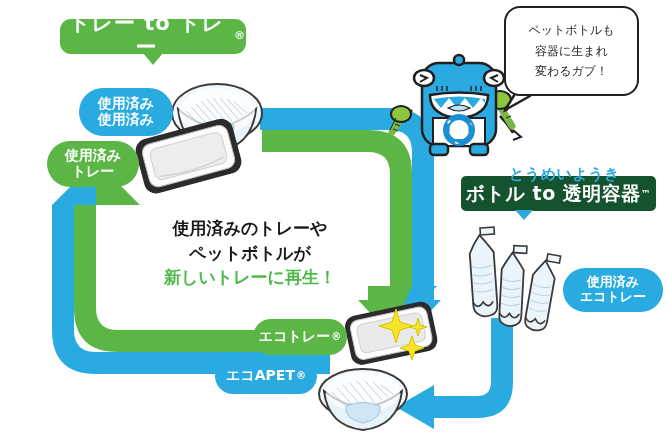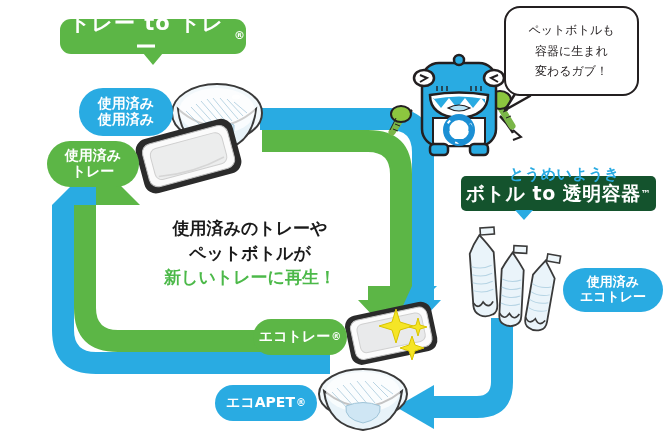--- a/index.html
+++ b/index.html
@@ -87,21 +87,21 @@
   }
   
   #badge-eco-tray{
     left:253px;top:319px;width:94px;height:36px;
     background:#5cb646;border-radius:18px;
     font-size:14px;
     z-index:6;
   }
   
   #badge-eco-apet{
-    left:215px;top:385px;width:102px;height:36px;
+    left:215px;top:358px;width:102px;height:36px;
     background:#29abe2;border-radius:18px;
     font-size:14px;
     z-index:6;
   }
   .reg-sm{font-size:10px;vertical-align:baseline;margin-left:1px;}
 
   
   #center-copy{
     position:absolute;left:125px;top:216px;width:250px;
     text-align:center;line-height:1.45;

